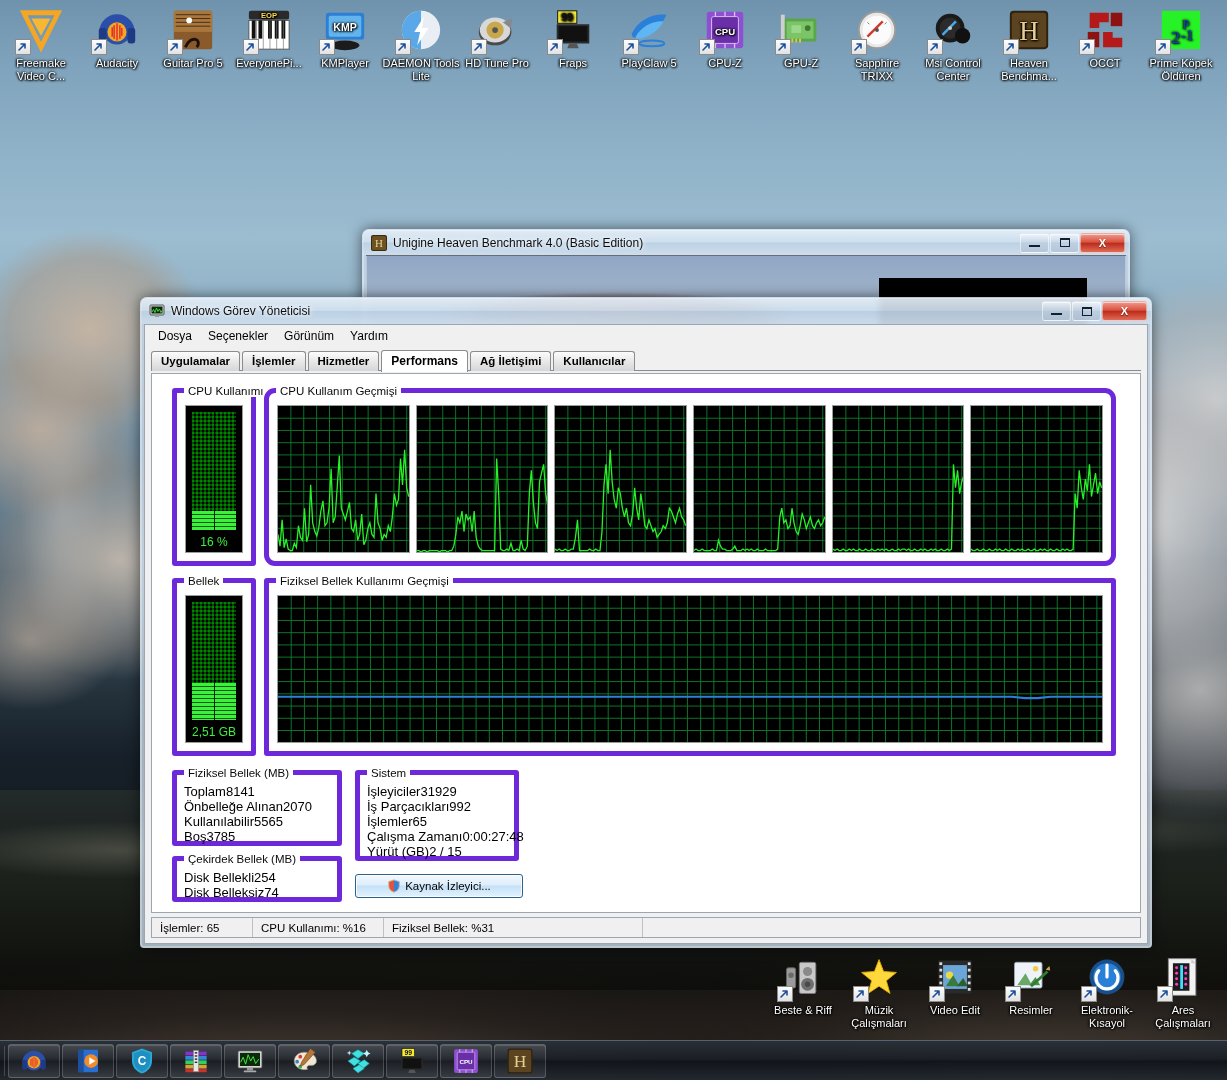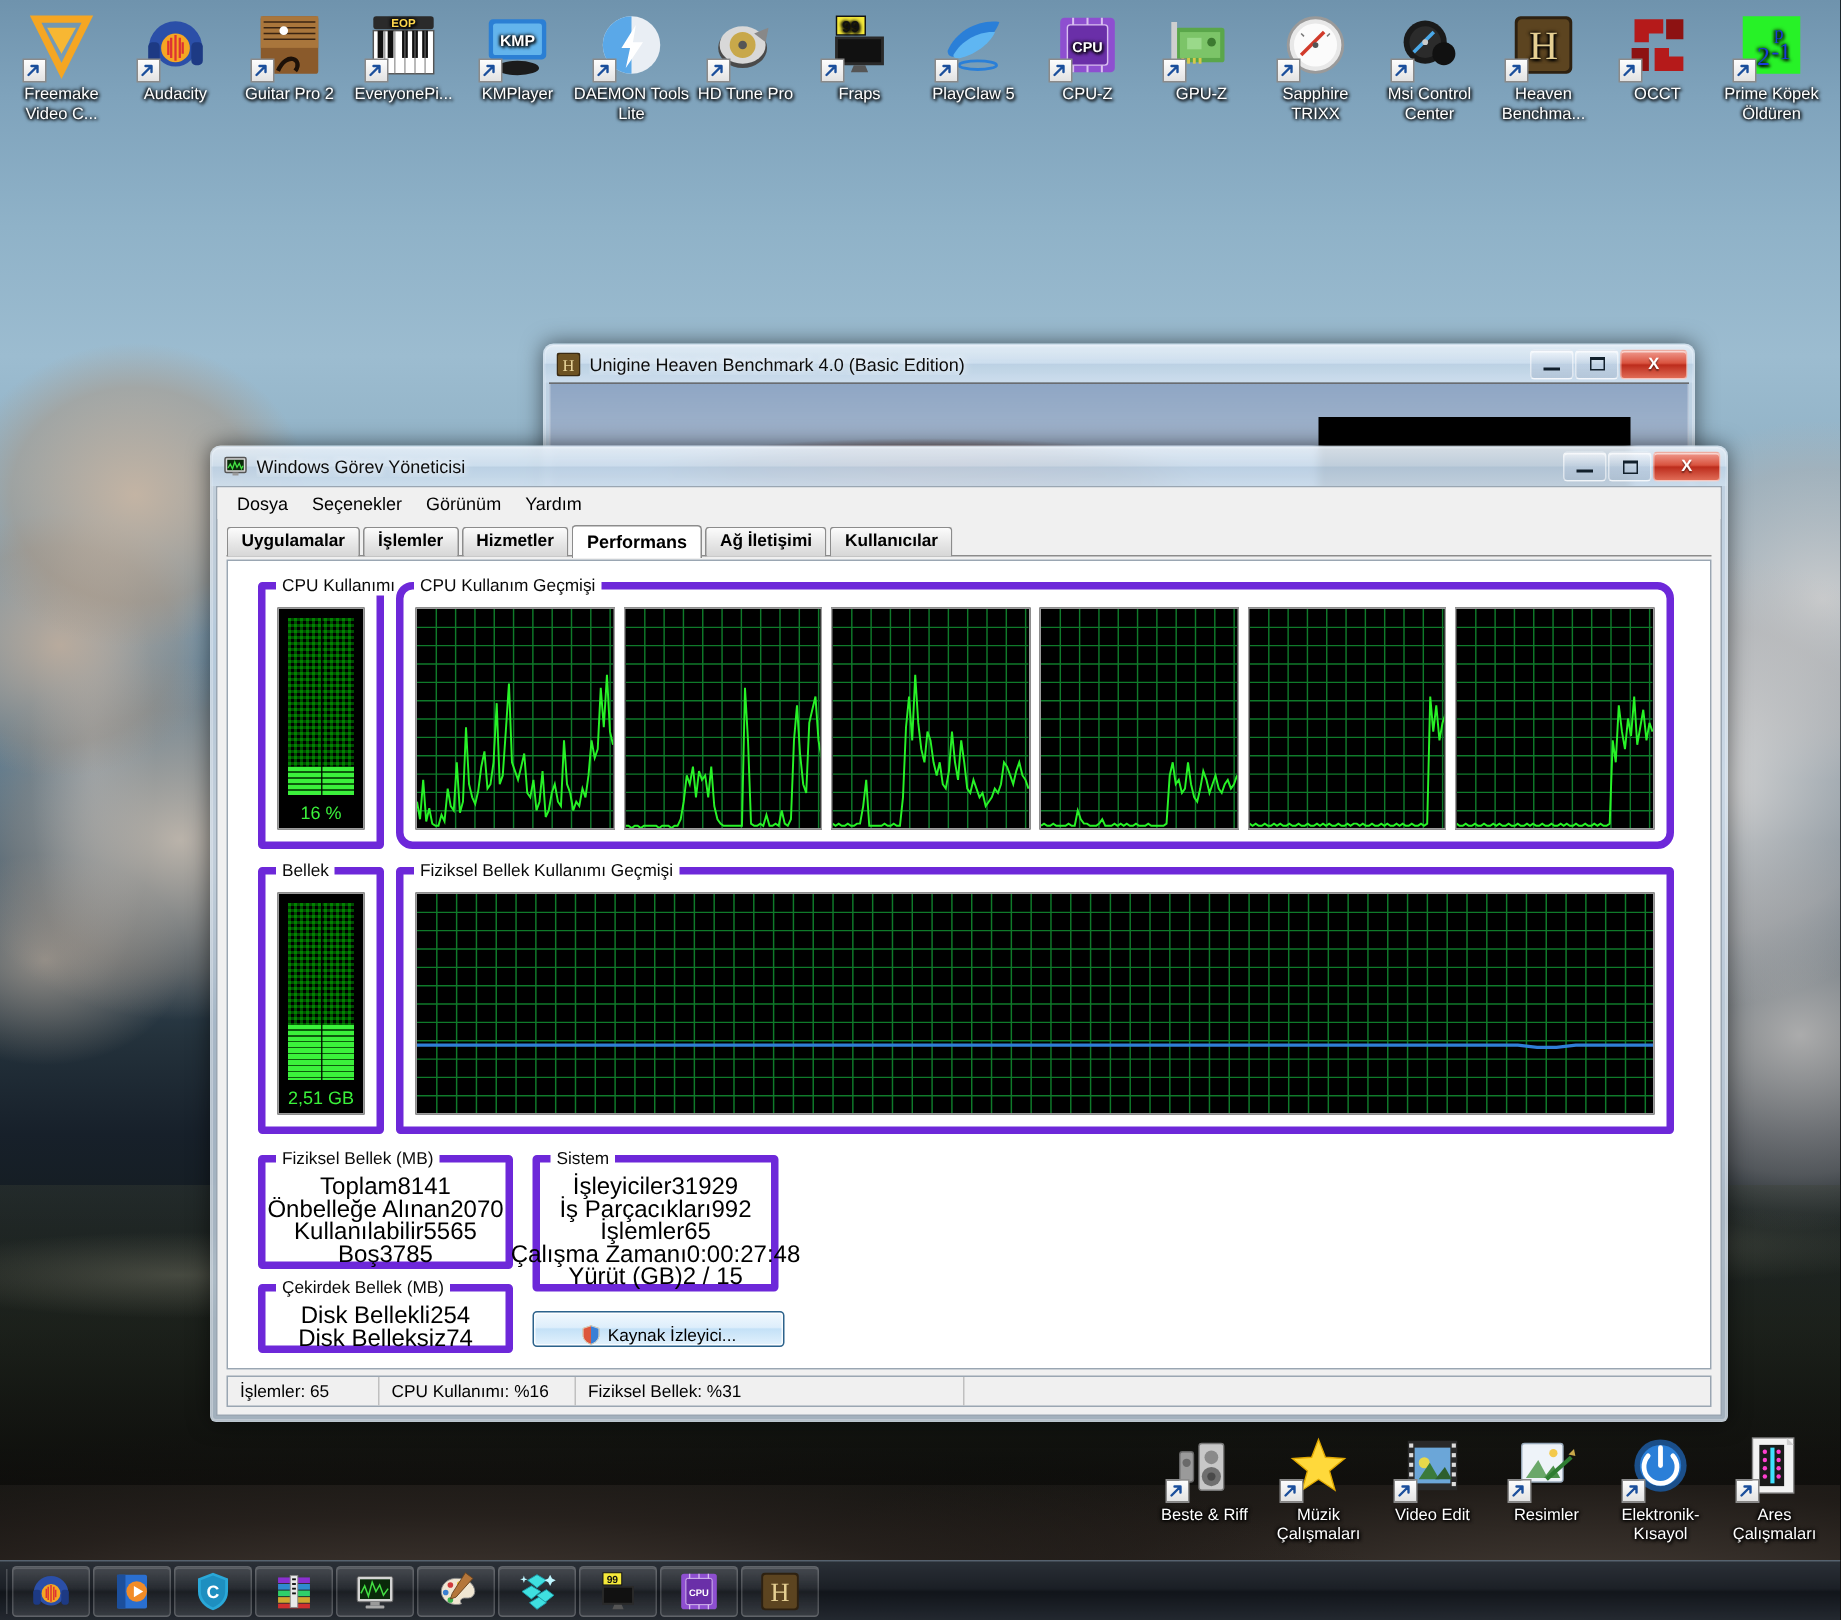--- a/index.html
+++ b/index.html
@@ -210,28 +210,28 @@
     position: absolute; left: 50%; top: 0; bottom: 0; width: 1px;
     background: rgba(0,0,0,0.85);
   }
   .gauge .val {
     position: absolute; left: 0; right: 0; bottom: 3px; text-align: center;
     color: #3bf13b; font-size: 12px; font-family: "Liberation Sans", sans-serif;
   }
 
   
   .stat-row {
-    display: flex; justify-content: center; font-size: 16px;
+    display: flex; justify-content: flex-start; font-size: 13px;
     color: #000; line-height: 15px; padding: 0 7px;
   }
   .stat-row .k { white-space: nowrap; }
   .stat-row .v { white-space: nowrap; }
 
   .res-btn {
-    position: absolute; display: flex; align-items: flex-end; justify-content: center;
+    position: absolute; display: flex; align-items: center; justify-content: center;
     gap: 4px; font-size: 11.5px; color: #000;
     border: 1px solid #2c628b; border-radius: 3px;
     background: linear-gradient(to bottom, #f2f8fd 0%, #ddeefb 45%, #c4e1f7 50%, #e3f2fd 100%);
     box-shadow: inset 0 0 0 1px rgba(255,255,255,0.8);
   }
   .shield-ic { width: 14px; height: 14px; flex: 0 0 14px; }
 
   .tm-status {
     position: absolute; left: 6px; right: 6px; bottom: 5px; height: 21px;
     border: 1px solid #9aa6b2; background: #f0f0f0;
@@ -317,21 +317,21 @@
           </g>
           <circle cx="20" cy="14" r="3" fill="#fff"></circle>
           <path d="M16 42c6-14 18-8 12 0" fill="none" stroke="#1c1008" stroke-width="3"></path>
         </svg>
         <span class="shortcut-arrow">
   <svg viewBox="0 0 12 12">
             <path d="M2 9 L8 3 M8 3 H4 M8 3 V7" fill="none" stroke="#1b4f9c" stroke-width="1.6" stroke-linecap="round"></path>
           </svg>
         </span>
       </span>
-      <span class="lbl">Guitar Pro 2</span>
+      <span class="lbl">Guitar Pro 5</span>
     </div>
     <div class="dicon" style="left: 230px; top: 6px;">
       <span class="glyph">
         <svg width="46" height="46" viewBox="0 0 48 48">
           <rect x="3" y="4" width="42" height="9" rx="2" fill="#2a2a2a"></rect>
           <text x="24" y="11.5" font-size="8" text-anchor="middle" fill="#ffd84d" font-family="Liberation Sans, sans-serif" font-weight="bold">EOP</text>
           <rect x="3" y="14" width="42" height="30" fill="#fff" stroke="#555"></rect>
           <g fill="#111">
             <rect x="6" y="14" width="4" height="19"></rect>
             <rect x="13" y="14" width="4" height="19"></rect>

